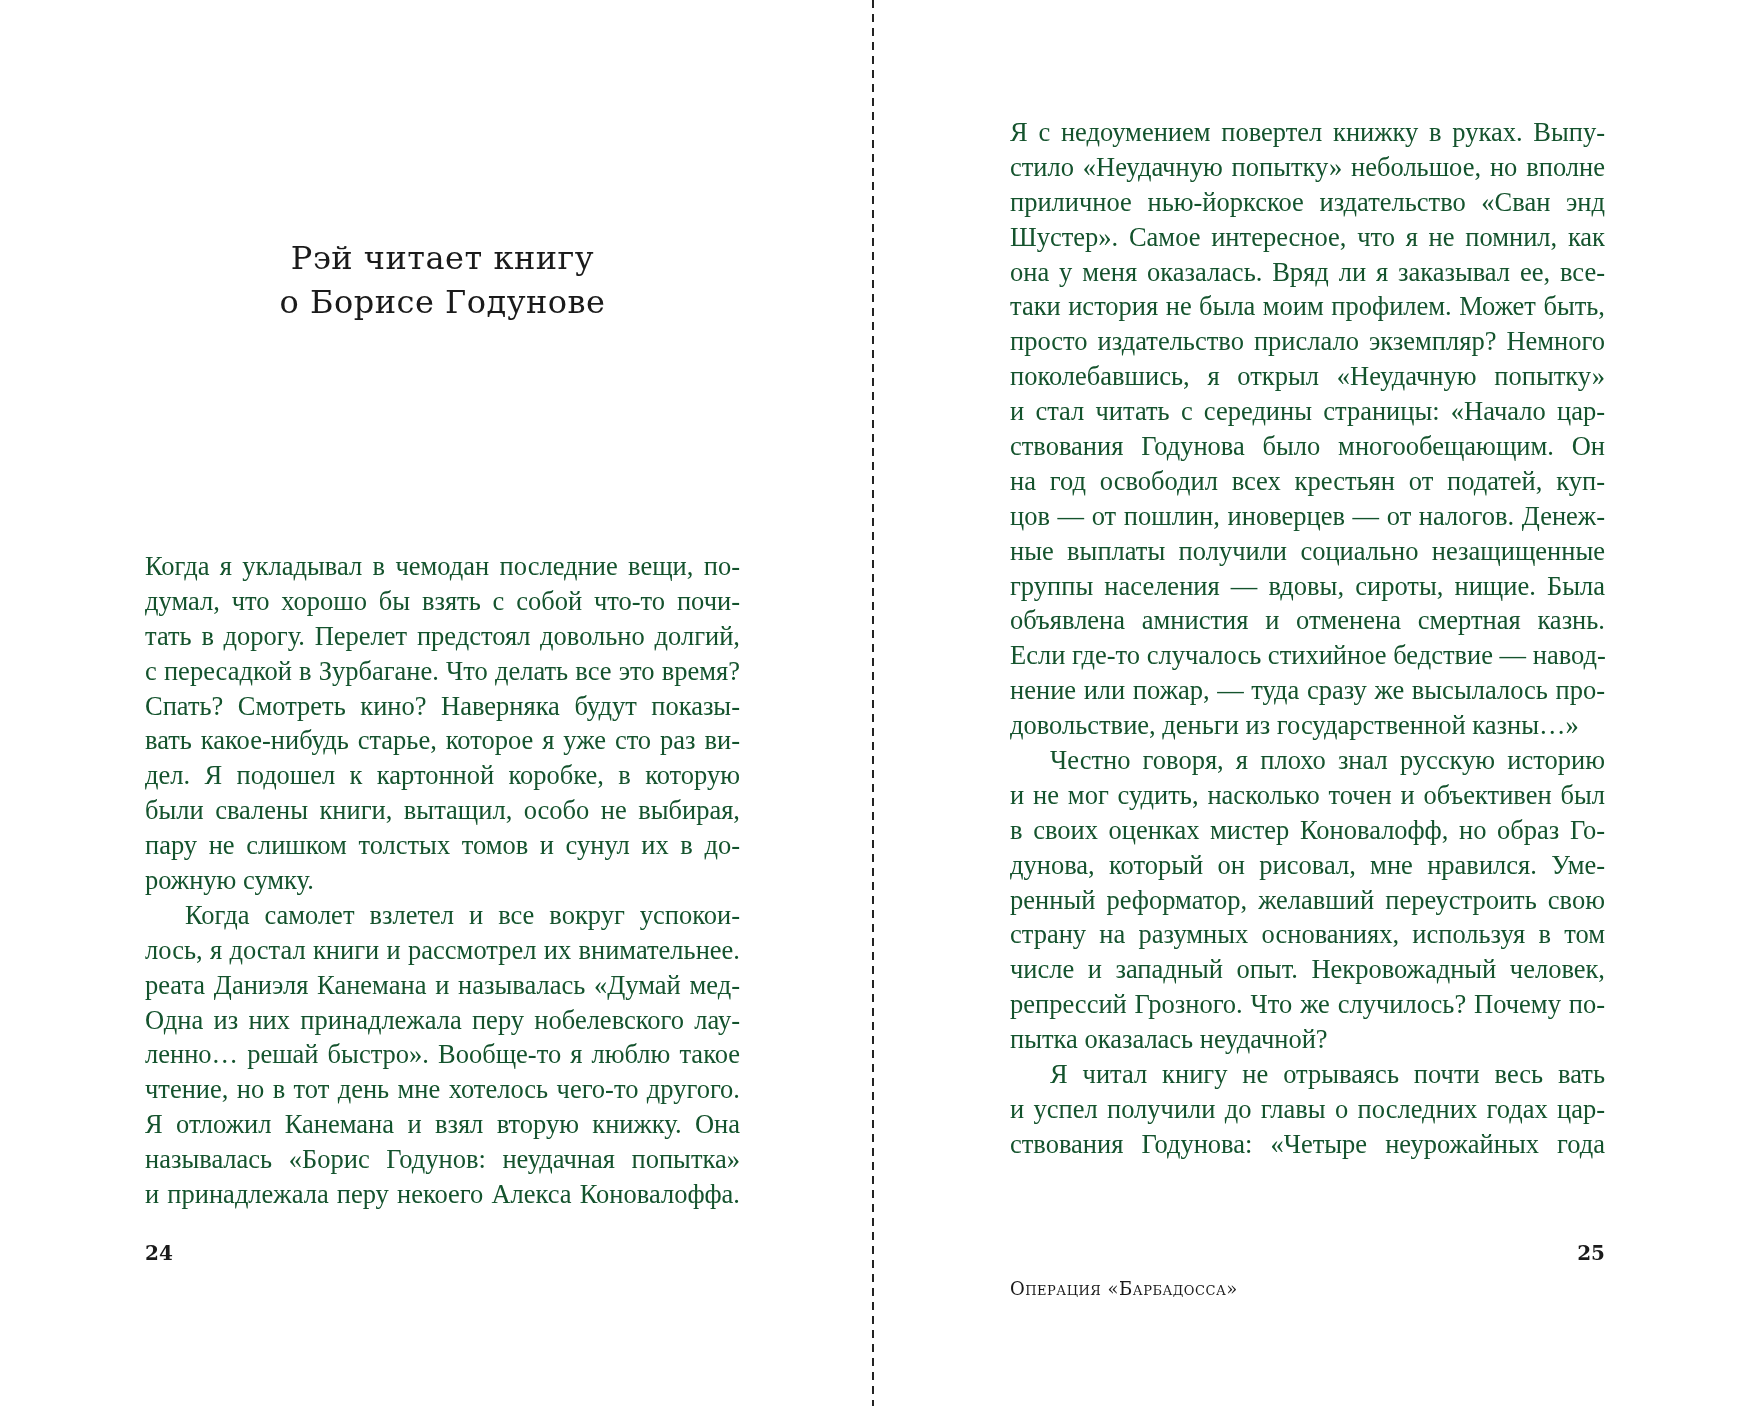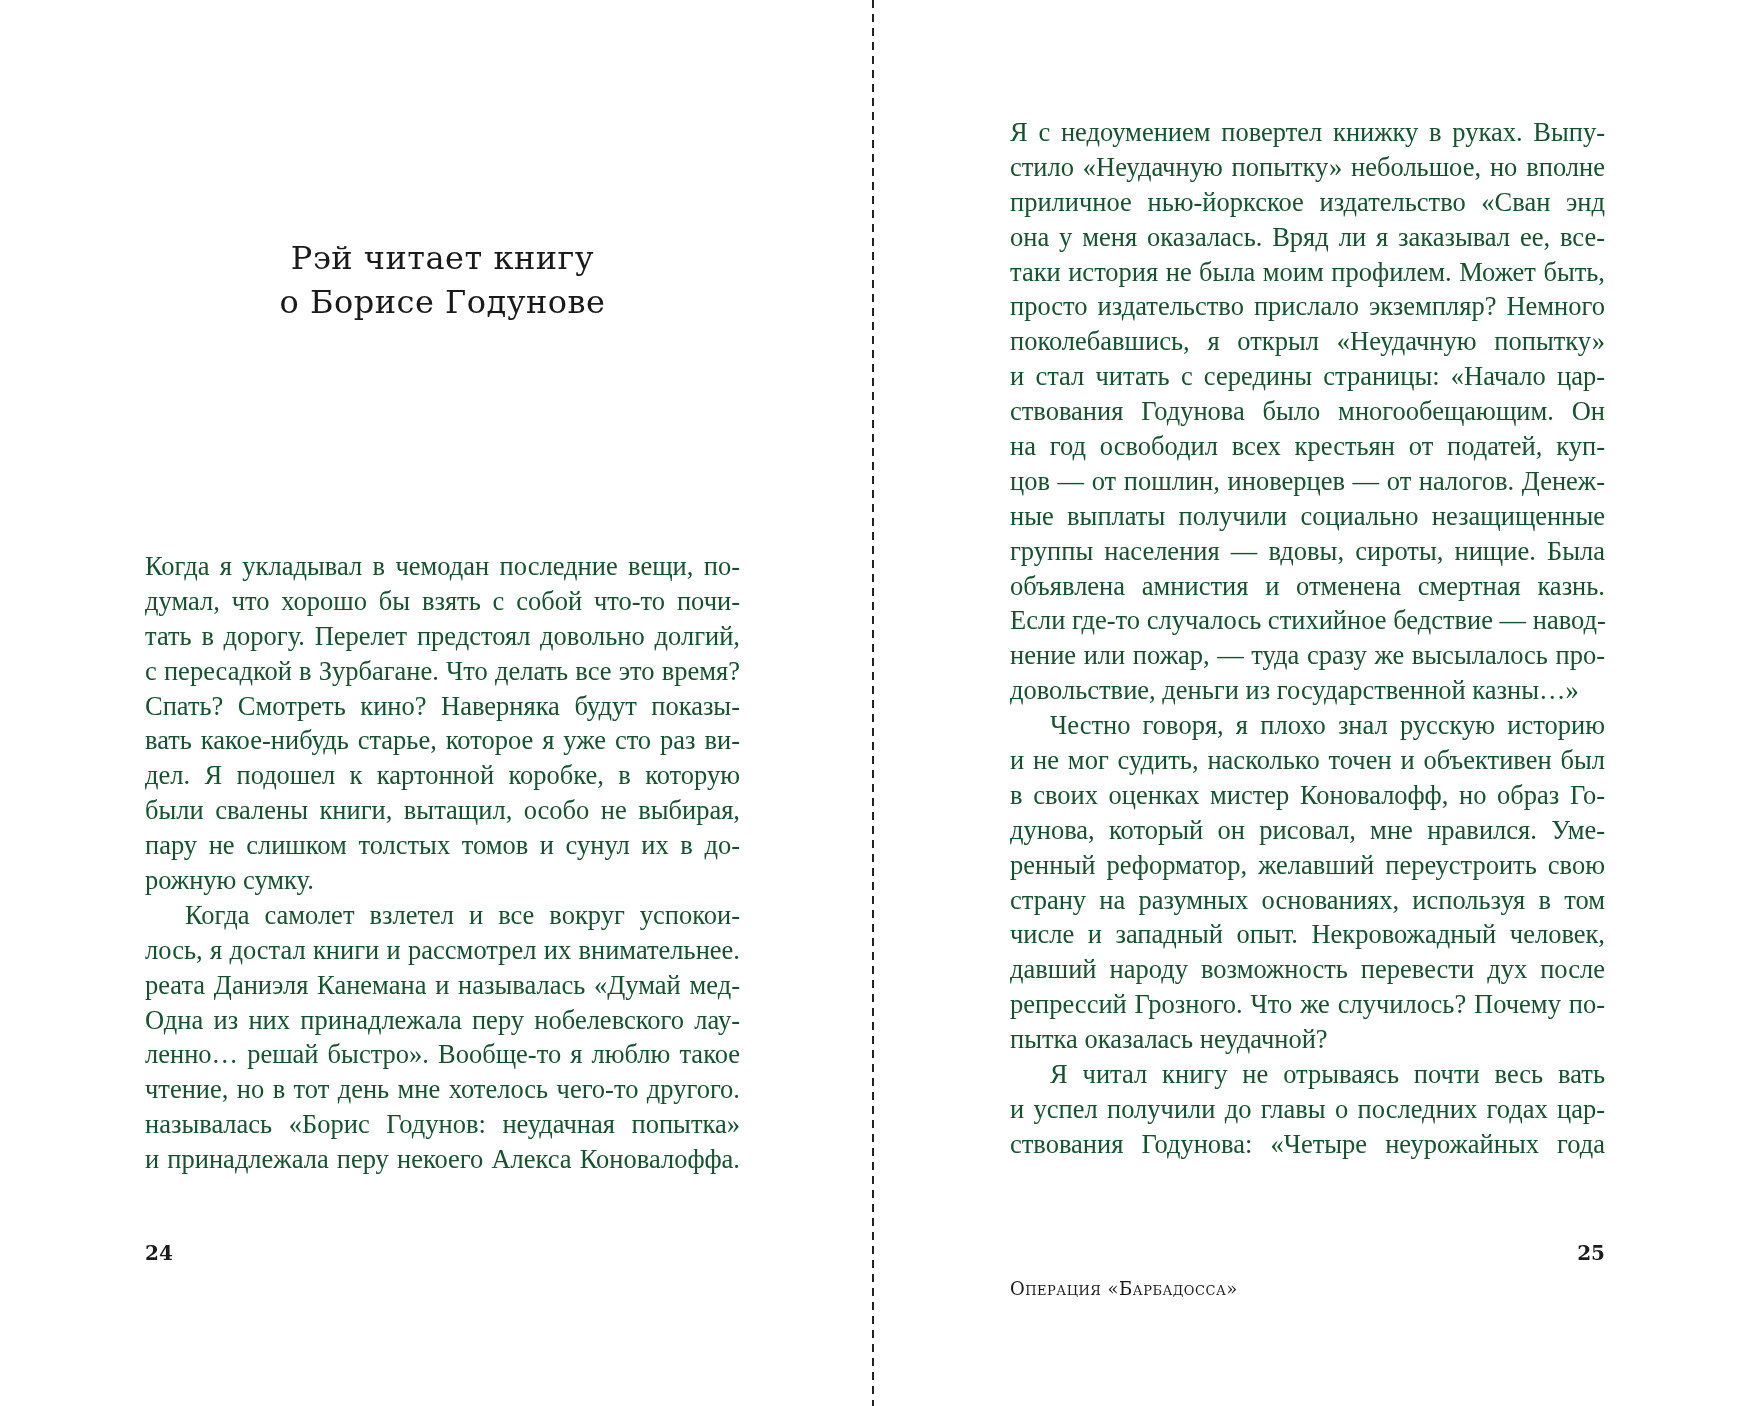--- a/index.html
+++ b/index.html
@@ -54,33 +54,35 @@
       <span class="line">дел. Я подошел к картонной коробке, в которую</span>
       <span class="line">были свалены книги, вытащил, особо не выбирая,</span>
       <span class="line">пару не слишком толстых томов и сунул их в до-</span>
       <span class="line last last">рожную сумку.</span>
       <span class="line indent">Когда самолет взлетел и все вокруг успокои-</span>
       <span class="line">лось, я достал книги и рассмотрел их внимательнее.</span>
       <span class="line">реата Даниэля Канемана и называлась «Думай мед-</span>
       <span class="line">Одна из них принадлежала перу нобелевского лау-</span>
       <span class="line">ленно… решай быстро». Вообще-то я люблю такое</span>
       <span class="line">чтение, но в тот день мне хотелось чего-то другого.</span>
+      <span class="line">Я отложил Канемана и взял вторую книжку. Она</span>
       <span class="line">называлась «Борис Годунов: неудачная попытка»</span>
       <span class="line">и принадлежала перу некоего Алекса Коновалоффа.</span>
     </div>
   <div class="folio folio-left">24</div>
 </div>
 
 <div class="fold"></div>
 
 <div class="page page-right"></div>
 <div class="body-text body-right" id="right-body">
     <span class="line">Я с недоумением повертел книжку в руках. Выпу-</span>
     <span class="line">стило «Неудачную попытку» небольшое, но вполне</span>
     <span class="line">приличное нью-йоркское издательство «Сван энд</span>
+    <span class="line">Шустер». Самое интересное, что я не помнил, как</span>
     <span class="line">она у меня оказалась. Вряд ли я заказывал ее, все-</span>
     <span class="line">таки история не была моим профилем. Может быть,</span>
     <span class="line">просто издательство прислало экземпляр? Немного</span>
     <span class="line">поколебавшись, я открыл «Неудачную попытку»</span>
     <span class="line">и стал читать с середины страницы: «Начало цар-</span>
     <span class="line">ствования Годунова было многообещающим. Он</span>
     <span class="line">на год освободил всех крестьян от податей, куп-</span>
     <span class="line">цов — от пошлин, иноверцев — от налогов. Денеж-</span>
     <span class="line">ные выплаты получили социально незащищенные</span>
     <span class="line">группы населения — вдовы, сироты, нищие. Была</span>
@@ -88,21 +90,20 @@
     <span class="line">Если где-то случалось стихийное бедствие — навод-</span>
     <span class="line">нение или пожар, — туда сразу же высылалось про-</span>
     <span class="line last last">довольствие, деньги из государственной казны…»</span>
     <span class="line indent">Честно говоря, я плохо знал русскую историю</span>
     <span class="line">и не мог судить, насколько точен и объективен был</span>
     <span class="line">в своих оценках мистер Коновалофф, но образ Го-</span>
     <span class="line">дунова, который он рисовал, мне нравился. Уме-</span>
     <span class="line">ренный реформатор, желавший переустроить свою</span>
     <span class="line">страну на разумных основаниях, используя в том</span>
     <span class="line">числе и западный опыт. Некровожадный человек,</span>
-    <span class="line">давший народу возможность перевести дух после</span>
     <span class="line">репрессий Грозного. Что же случилось? Почему по-</span>
     <span class="line last last">пытка оказалась неудачной?</span>
     <span class="line indent">Я читал книгу не отрываясь почти весь вать</span>
     <span class="line">и успел получили до главы о последних годах цар-</span>
     <span class="line">ствования Годунова: «Четыре неурожайных года</span>
   </div>
 <div class="running-head">Операция «Барбадосса»</div>
 <div class="folio folio-right">25</div>
 
 </body></html>

